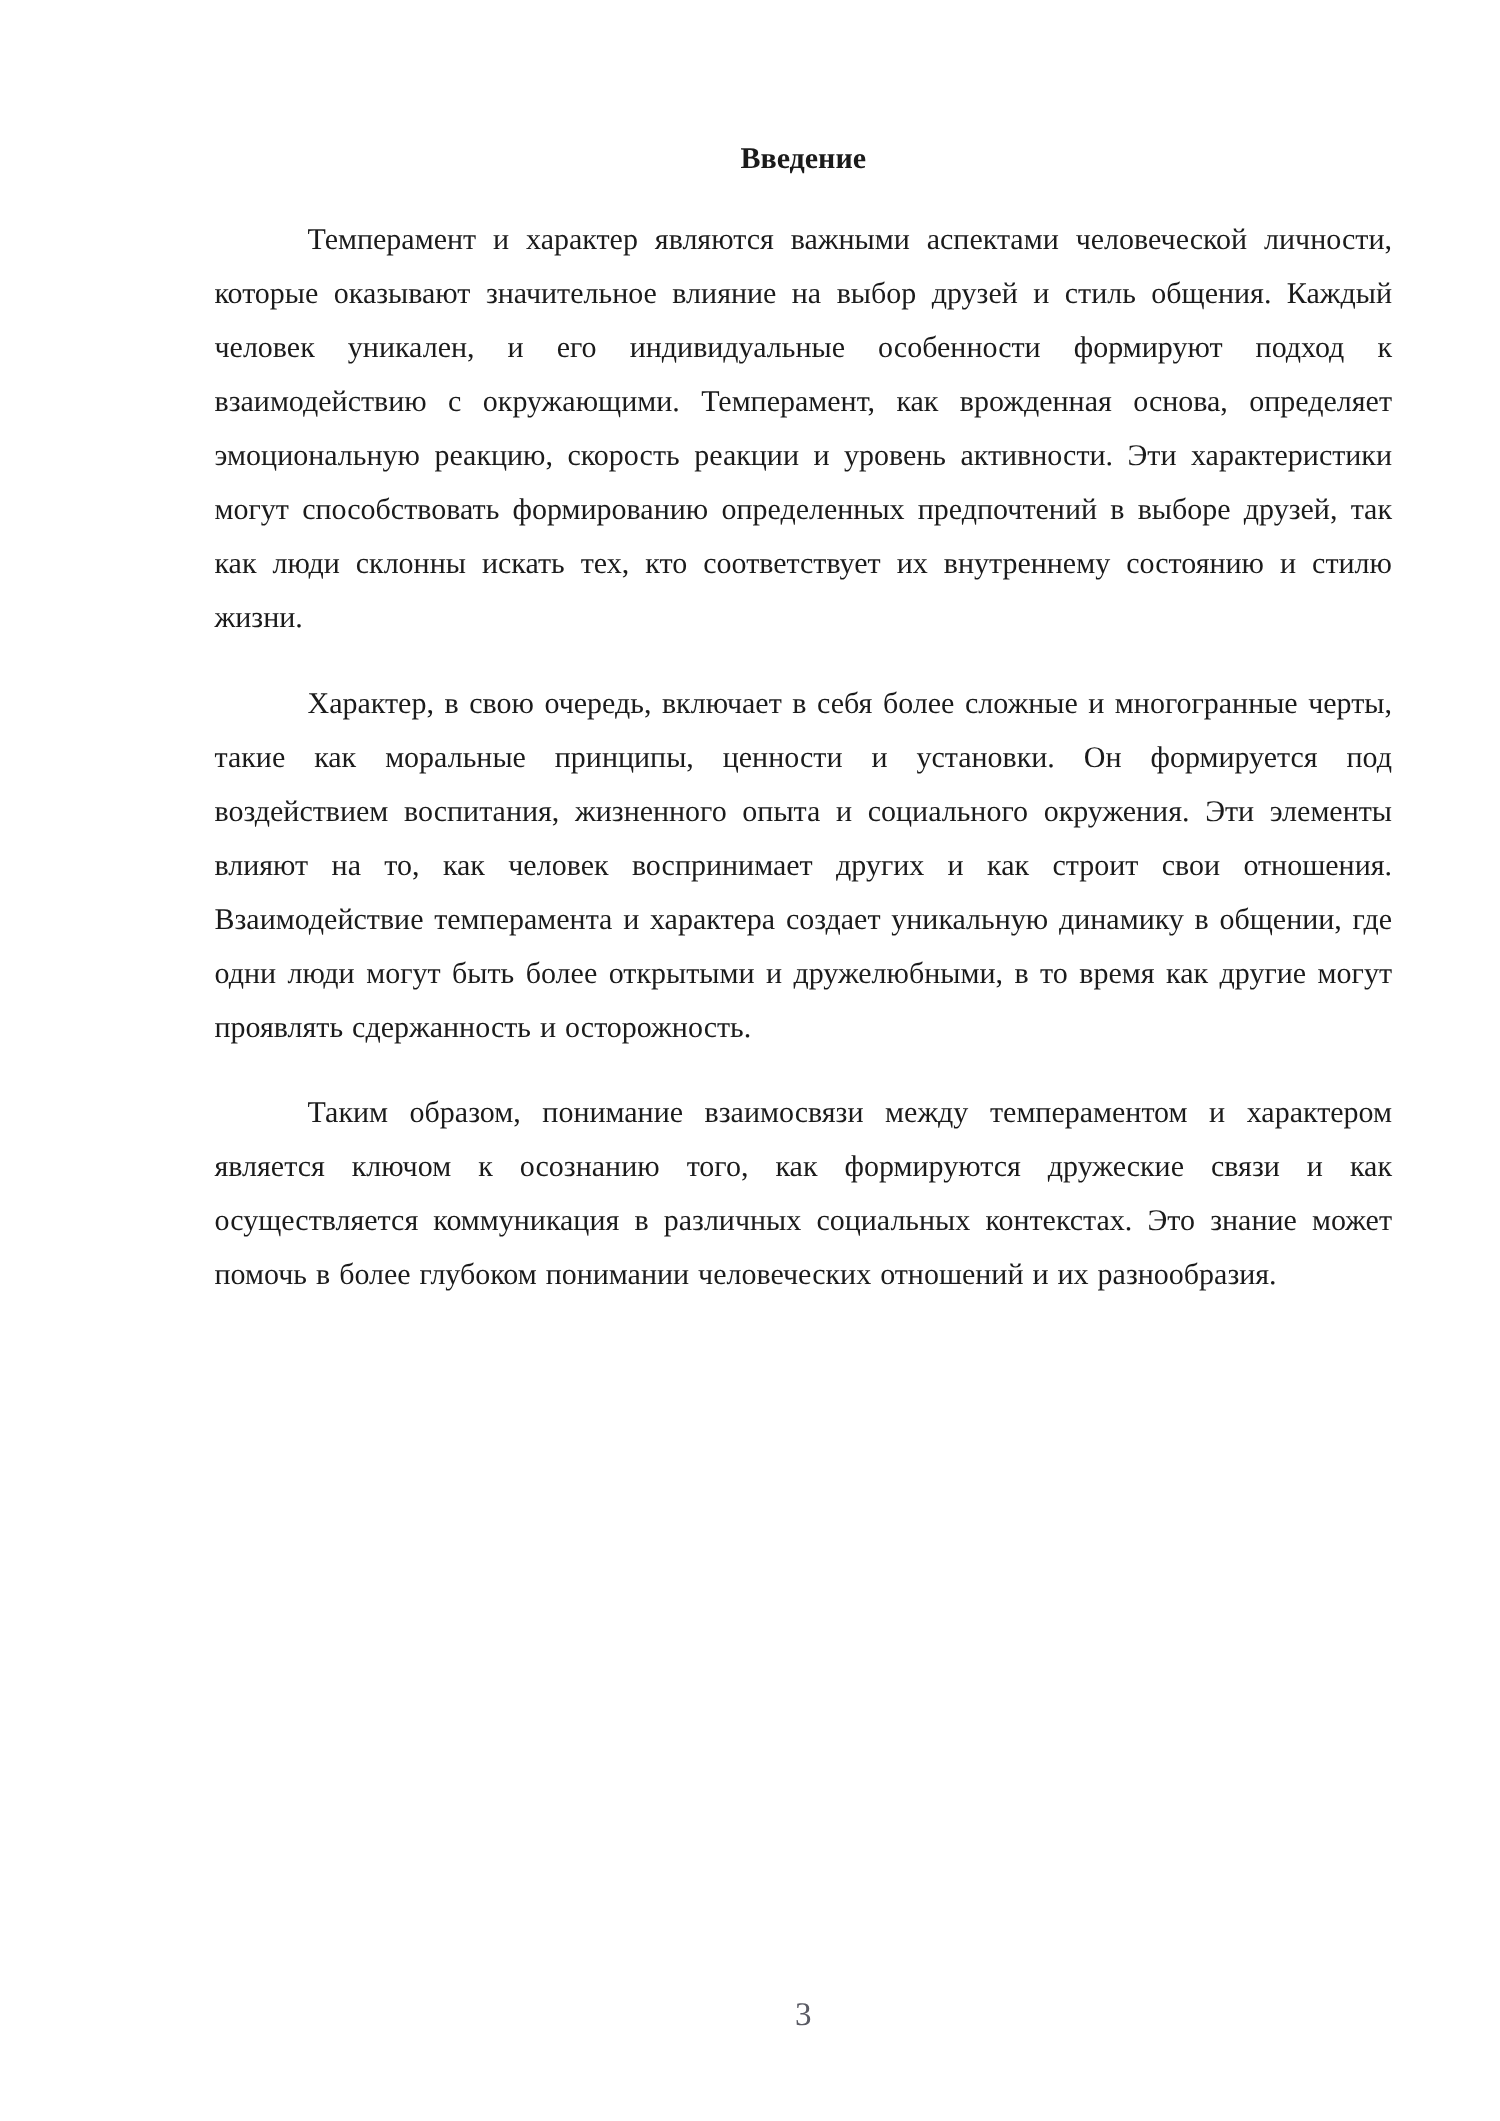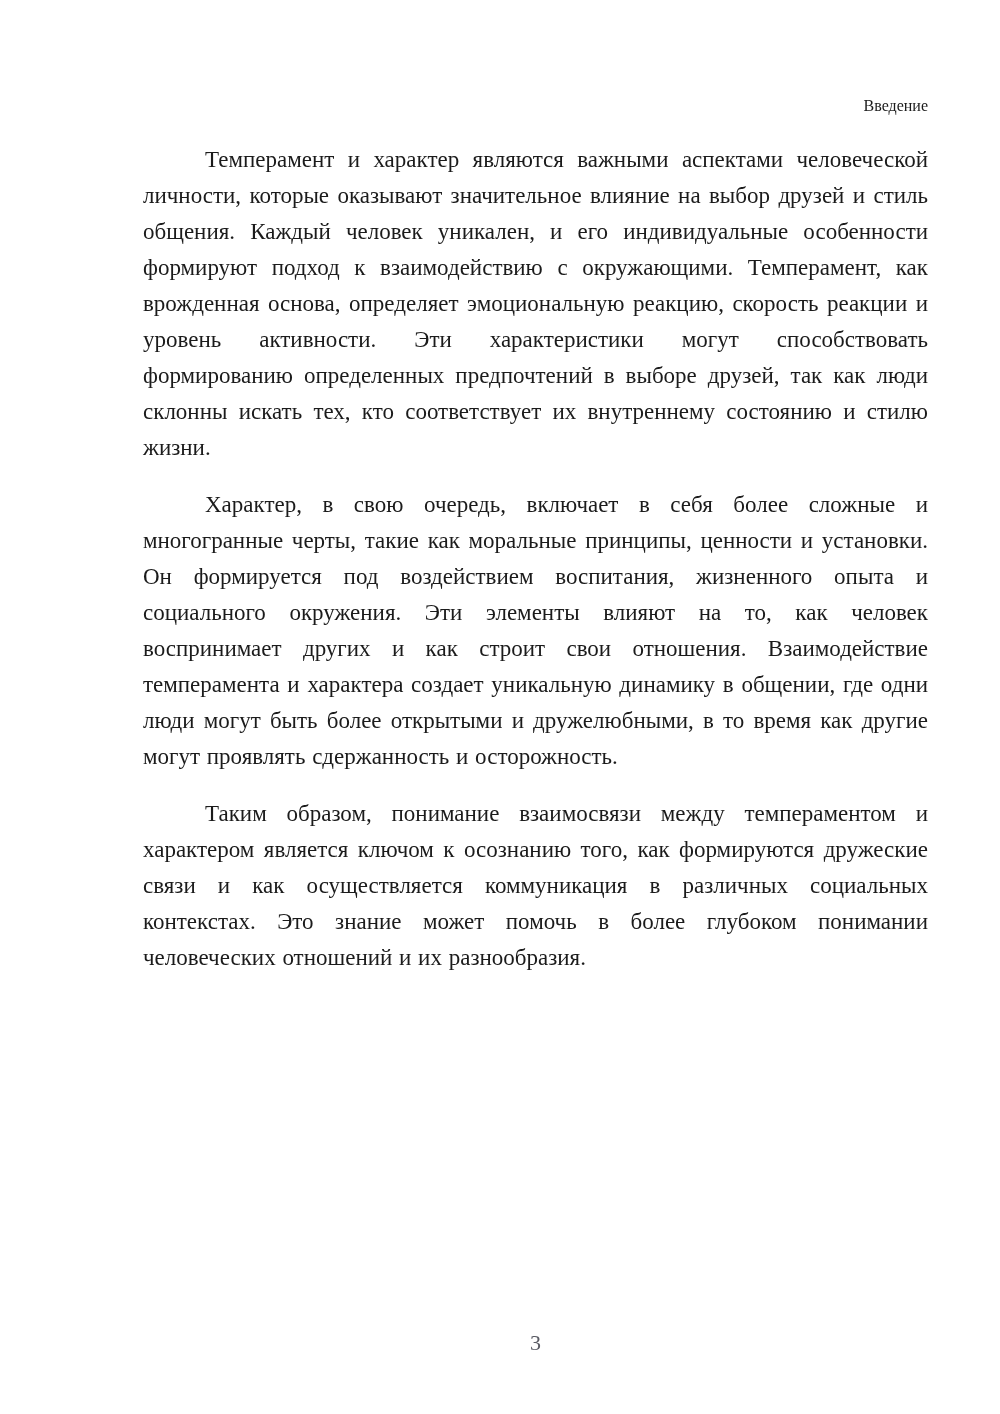--- a/index.html
+++ b/index.html
@@ -12,28 +12,28 @@
     width: 1000px;
     height: 1414px;
     background: #ffffff;
     box-sizing: border-box;
     padding: 88px 72px 0 143px;
     font-family: "Liberation Serif", "DejaVu Serif", serif;
     color: #1b1b1b;
     overflow: hidden;
   }
   .doc-title {
-    font-size: 16px;
-    font-weight: normal;
+    font-size: 20px;
+    font-weight: bold;
     line-height: 36px;
-    text-align: right;
+    text-align: center;
     margin: 0 0 18px 0;
   }
   .doc-paragraph {
-    font-size: 23px;
+    font-size: 20px;
     line-height: 36px;
     text-align: justify;
     text-indent: 62px;
     margin: 0 0 21px 0;
     word-spacing: 1px;
   }
   .page-footer {
     position: absolute;
     left: 143px;
     width: 785px;

